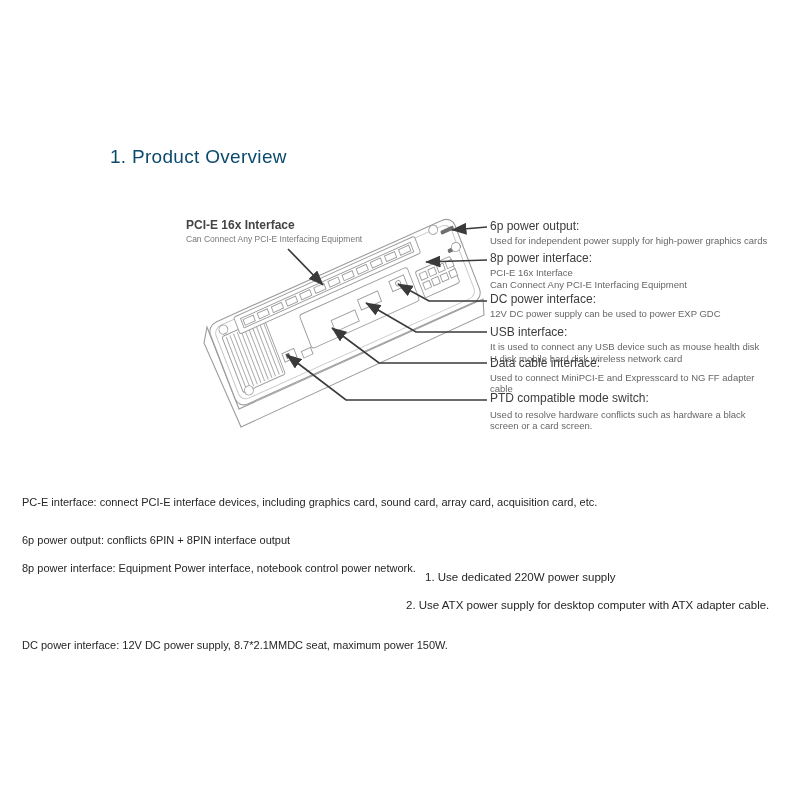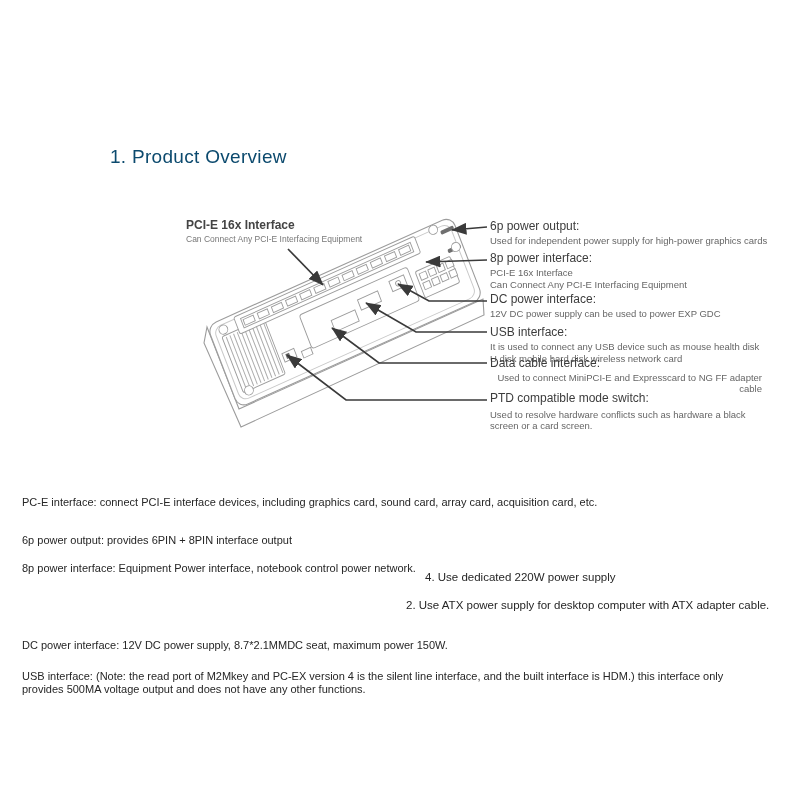--- a/index.html
+++ b/index.html
@@ -157,31 +157,30 @@
   </div>
 
   <div class="callout" style="top:325px;">
     <div class="h">USB interface:</div>
     <div class="s">It is used to connect any USB device such as mouse health disk</div>
     <div class="s">U disk mobile hard disk wireless network card</div>
   </div>
 
   <div class="callout" style="top:356px;">
     <div class="h">Data cable interface:</div>
-    <div class="s" style="width:272px;text-align:right;">Used to connect MiniPCI-E and Expresscard to NG FF adapter cable</div>
+    <div class="s" style="width:272px;">Used to connect MiniPCI-E and Expresscard to NG FF adapter cable</div>
   </div>
 
   <div class="callout" style="top:391px;">
     <div class="h">PTD compatible mode switch:</div>
     <div class="s" style="width:276px;margin-top:5px;">Used to resolve hardware conflicts such as hardware a black screen or a card screen.</div>
   </div>
 
   <div class="para" style="top:496px;">PC-E interface: connect PCI-E interface devices, including graphics card, sound card, array card, acquisition card, etc.</div>
-  <div class="para" style="top:534px;">6p power output: provides 6PIN + 8PIN interface output</div>
+  <div class="para" style="top:534px;">6p power output: conflicts 6PIN + 8PIN interface output</div>
   <div class="para" style="top:562px;">8p power interface: Equipment Power interface, notebook control power network.</div>
 
-  <div class="note" style="top:571px;left:425px;">4. Use dedicated 220W power supply</div>
+  <div class="note" style="top:571px;left:425px;">1. Use dedicated 220W power supply</div>
   <div class="note" style="top:599px;left:406px;">2. Use ATX power supply for desktop computer with ATX adapter cable.</div>
 
   <div class="para" style="top:639px;">DC power interface: 12V DC power supply, 8.7*2.1MMDC seat, maximum power 150W.</div>
-  <div class="para" style="top:670px;width:742px;">USB interface: (Note: the read port of M2Mkey and PC-EX version 4 is the silent line interface, and the built interface is HDM.) this interface only provides 500MA voltage output and does not have any other functions.</div>
 
 </div>
 
 </body></html>

